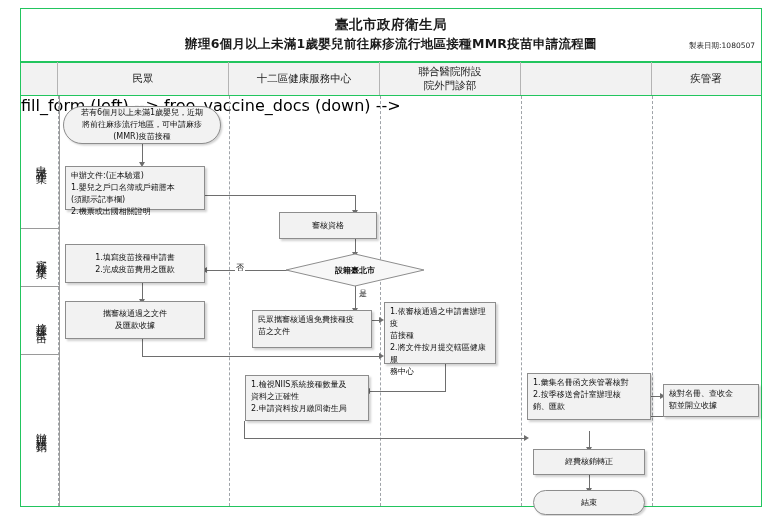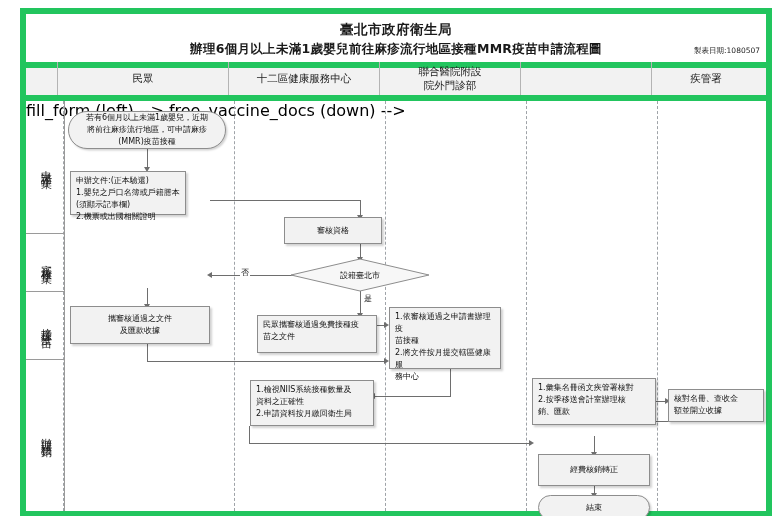--- a/index.html
+++ b/index.html
@@ -1,20 +1,20 @@
 <!DOCTYPE html>
 <html><head>
 <meta charset="utf-8">
 <style>
   html,body{margin:0;padding:0;background:#ffffff;}
   body{font-family:"DejaVu Sans","Liberation Sans",sans-serif;}
   #page{position:relative;width:772px;height:516px;background:#fff;overflow:hidden;}
 
   
-  .frame{position:absolute;border:6px solid #22c55e;background:#fff;}
+  .frame{position:absolute;border:1px solid #22c55e;background:#fff;}
 
   
   .titlebox{left:20px;top:8px;width:740px;height:52px;}
   .title-main{position:absolute;left:0;top:7px;width:100%;text-align:center;
               font-size:13.5px;font-weight:bold;color:#1a1a1a;letter-spacing:.5px;}
   .title-sub{position:absolute;left:0;top:27px;width:100%;text-align:center;
              font-size:12.5px;font-weight:bold;color:#1a1a1a;letter-spacing:.3px;}
   .title-date{position:absolute;right:6px;top:32px;font-size:7.5px;color:#222;}
 
   
@@ -42,21 +42,21 @@
         background:#f2f2f2;color:#111;font-size:8px;line-height:1.5;
         box-shadow:1.5px 1.5px 2px rgba(0,0,0,.18);}
   .node .txt{padding:3px 5px;white-space:pre-line;}
   .node.center{display:flex;align-items:center;justify-content:center;text-align:center;}
   .node.center .txt{padding:0 4px;}
   .round{border-radius:22px;}
   .diamond{position:absolute;background:transparent;border:none;box-shadow:none;}
   .diamond .dshape{position:absolute;left:0;top:0;width:100%;height:100%;}
   .diamond .dtxt{position:absolute;left:0;top:0;width:100%;height:100%;
                  display:flex;align-items:center;justify-content:center;
-                 font-size:8px;color:#111;}
+                 font-size:8px;color:#111;font-weight:bold;}
 
   
   .ln{position:absolute;background:#6e6e6e;}
   .lnh{height:1px;}
   .lnv{width:1px;}
   .arw{position:absolute;width:0;height:0;}
   .arw-d{border-left:3.5px solid transparent;border-right:3.5px solid transparent;
          border-top:5px solid #6e6e6e;}
   .arw-l{border-top:3.5px solid transparent;border-bottom:3.5px solid transparent;
          border-right:5px solid #6e6e6e;}
@@ -185,38 +185,42 @@
     <div class="ln lnv" style="left:568px;top:379px;height:15px;"></div>
     <div class="arw arw-d" style="left:565px;top:392px;"></div>
 
     
     <div class="node round center" style="left:42px;top:10px;width:158px;height:38px;">
       <div class="txt">若有6個月以上未滿1歲嬰兒，近期
 將前往麻疹流行地區，可申請麻疹
 (MMR)疫苗接種</div>
     </div>
 
-    <div class="node" style="left:44px;top:70px;width:116px;height:44px;">
+    <div class="node" style="left:44px;top:70px;width:140px;height:44px;">
       <div class="txt">申辦文件:(正本驗還)
 1.嬰兒之戶口名簿或戶籍謄本
   (須顯示記事欄)
 2.機票或出國相關證明</div>
     </div>
 
     <div class="node center" style="left:258px;top:116px;width:98px;height:27px;">
       <div class="txt">審核資格</div>
     </div>
 
     <div class="diamond" style="left:264px;top:157px;width:140px;height:34px;">
       <svg class="dshape" viewBox="0 0 140 34" preserveAspectRatio="none">
         <polygon points="70,1 139,17 70,33 1,17" fill="#f7f7f7" stroke="#8d8d8d" stroke-width="1"></polygon>
       </svg>
       <div class="dtxt">設籍臺北市</div>
     </div>
 
+    <div class="node center" style="left:44px;top:148px;width:140px;height:39px;">
+      <div class="txt" style="text-align:left;">1.填寫疫苗接種申請書
+2.完成疫苗費用之匯款</div>
+    </div>
 
     <div class="node center" style="left:44px;top:205px;width:140px;height:38px;">
       <div class="txt">攜審核通過之文件
 及匯款收據</div>
     </div>
 
     <div class="node" style="left:231px;top:214px;width:120px;height:38px;">
       <div class="txt">民眾攜審核通過免費接種疫
 苗之文件</div>
     </div>
@@ -238,21 +242,21 @@
       <div class="txt">1.彙集名冊函文疾管署核對
 2.按季移送會計室辦理核
   銷、匯款</div>
     </div>
 
     <div class="node" style="left:642px;top:288px;width:96px;height:33px;">
       <div class="txt">核對名冊、查收金
 額並開立收據</div>
     </div>
 
-    <div class="node center" style="left:512px;top:353px;width:112px;height:32px;">
+    <div class="node center" style="left:512px;top:353px;width:112px;height:26px;">
       <div class="txt">經費核銷轉正</div>
     </div>
 
     <div class="node round center" style="left:512px;top:394px;width:112px;height:25px;">
       <div class="txt">結束</div>
     </div>
 
   </div>
 </div>
 

